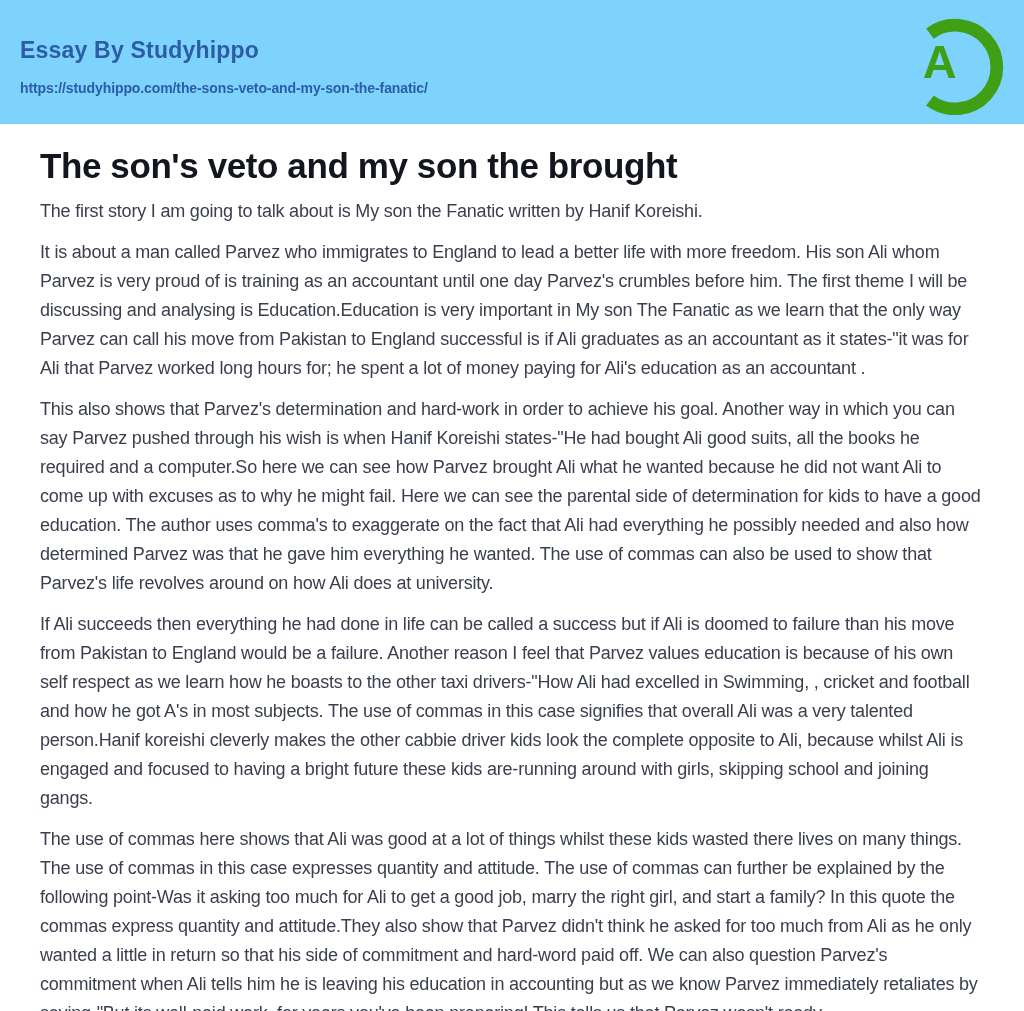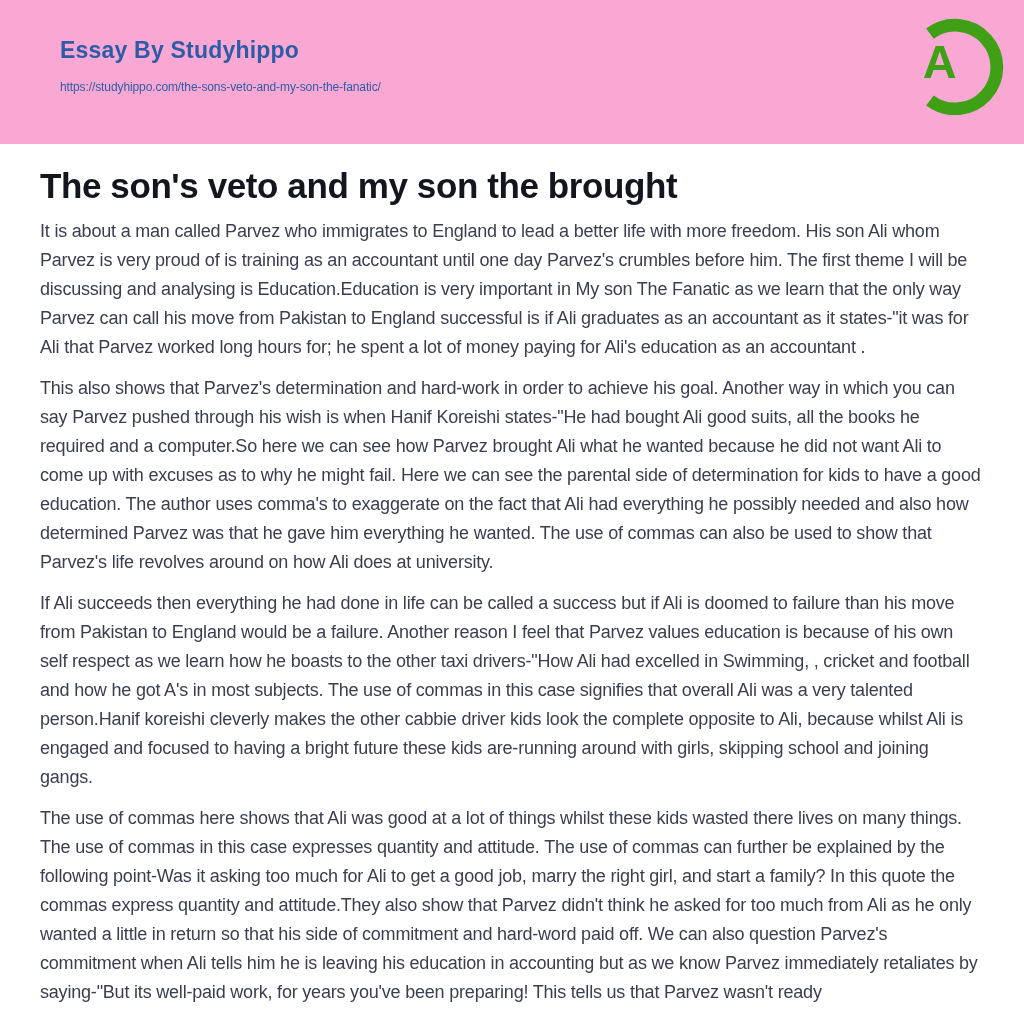--- a/index.html
+++ b/index.html
@@ -8,37 +8,37 @@
     background: #ffffff;
     font-family: "Liberation Sans", "DejaVu Sans", sans-serif;
   }
   .page {
     width: 1024px;
     min-height: 1011px;
     background: #ffffff;
   }
   .header {
     position: relative;
-    height: 144px;
-    background: #f9a8d4;
-    padding: 38px 40px 0 60px;
+    height: 124px;
+    background: #7dd3fc;
+    padding: 38px 40px 0 20px;
   }
   .site-title {
     color: #2d5ca6;
     font-size: 23px;
     font-weight: 700;
     letter-spacing: 0.2px;
     line-height: 1.1;
   }
   .page-url {
     display: inline-block;
     margin-top: 17px;
     color: #2d5ca6;
-    font-size: 12px;
-    font-weight: 400;
+    font-size: 14px;
+    font-weight: 700;
     text-decoration: none;
     letter-spacing: -0.1px;
   }
   .logo {
     position: absolute;
     top: 13px;
     right: 19px;
     width: 102px;
     height: 102px;
   }
@@ -75,19 +75,20 @@
       <svg viewBox="0 0 100 100">
         <path d="M 26.4 20.2 A 41 41 0 1 1 26.4 85.8" fill="none" stroke="#3fa015" stroke-width="12.5" stroke-linecap="butt"></path>
         <text x="36" y="64" text-anchor="middle" font-family="Liberation Sans, DejaVu Sans, sans-serif" font-size="46" font-weight="600" fill="#3fa015">A</text>
       </svg>
     </div>
   </div>
 
   <div class="content">
     <h1 class="essay-title">The son's veto and my son the brought</h1>
 
+    <p class="essay-paragraph">The first story I am going to talk about is My son the Fanatic written by Hanif Koreishi.</p>
     <p class="essay-paragraph">It is about a man called Parvez who immigrates to England to lead a better life with more freedom. His son Ali whom Parvez is very proud of is training as an accountant until one day Parvez's crumbles before him. The first theme I will be discussing and analysing is Education.Education is very important in My son The Fanatic as we learn that the only way Parvez can call his move from Pakistan to England successful is if Ali graduates as an accountant as it states-"it was for Ali that Parvez worked long hours for; he spent a lot of money paying for Ali's education as an accountant .</p>
     <p class="essay-paragraph">This also shows that Parvez's determination and hard-work in order to achieve his goal. Another way in which you can say Parvez pushed through his wish is when Hanif Koreishi states-"He had bought Ali good suits, all the books he required and a computer.So here we can see how Parvez brought Ali what he wanted because he did not want Ali to come up with excuses as to why he might fail. Here we can see the parental side of determination for kids to have a good education. The author uses comma's to exaggerate on the fact that Ali had everything he possibly needed and also how determined Parvez was that he gave him everything he wanted. The use of commas can also be used to show that Parvez's life revolves around on how Ali does at university.</p>
     <p class="essay-paragraph">If Ali succeeds then everything he had done in life can be called a success but if Ali is doomed to failure than his move from Pakistan to England would be a failure. Another reason I feel that Parvez values education is because of his own self respect as we learn how he boasts to the other taxi drivers-"How Ali had excelled in Swimming, , cricket and football and how he got A's in most subjects. The use of commas in this case signifies that overall Ali was a very talented person.Hanif koreishi cleverly makes the other cabbie driver kids look the complete opposite to Ali, because whilst Ali is engaged and focused to having a bright future these kids are-running around with girls, skipping school and joining gangs.</p>
     <p class="essay-paragraph">The use of commas here shows that Ali was good at a lot of things whilst these kids wasted there lives on many things. The use of commas in this case expresses quantity and attitude. The use of commas can further be explained by the following point-Was it asking too much for Ali to get a good job, marry the right girl, and start a family? In this quote the commas express quantity and attitude.They also show that Parvez didn't think he asked for too much from Ali as he only wanted a little in return so that his side of commitment and hard-word paid off. We can also question Parvez's commitment when Ali tells him he is leaving his education in accounting but as we know Parvez immediately retaliates by saying-"But its well-paid work, for years you've been preparing! This tells us that Parvez wasn't ready</p>
   </div>
 
 </div>
 
 </body></html>

